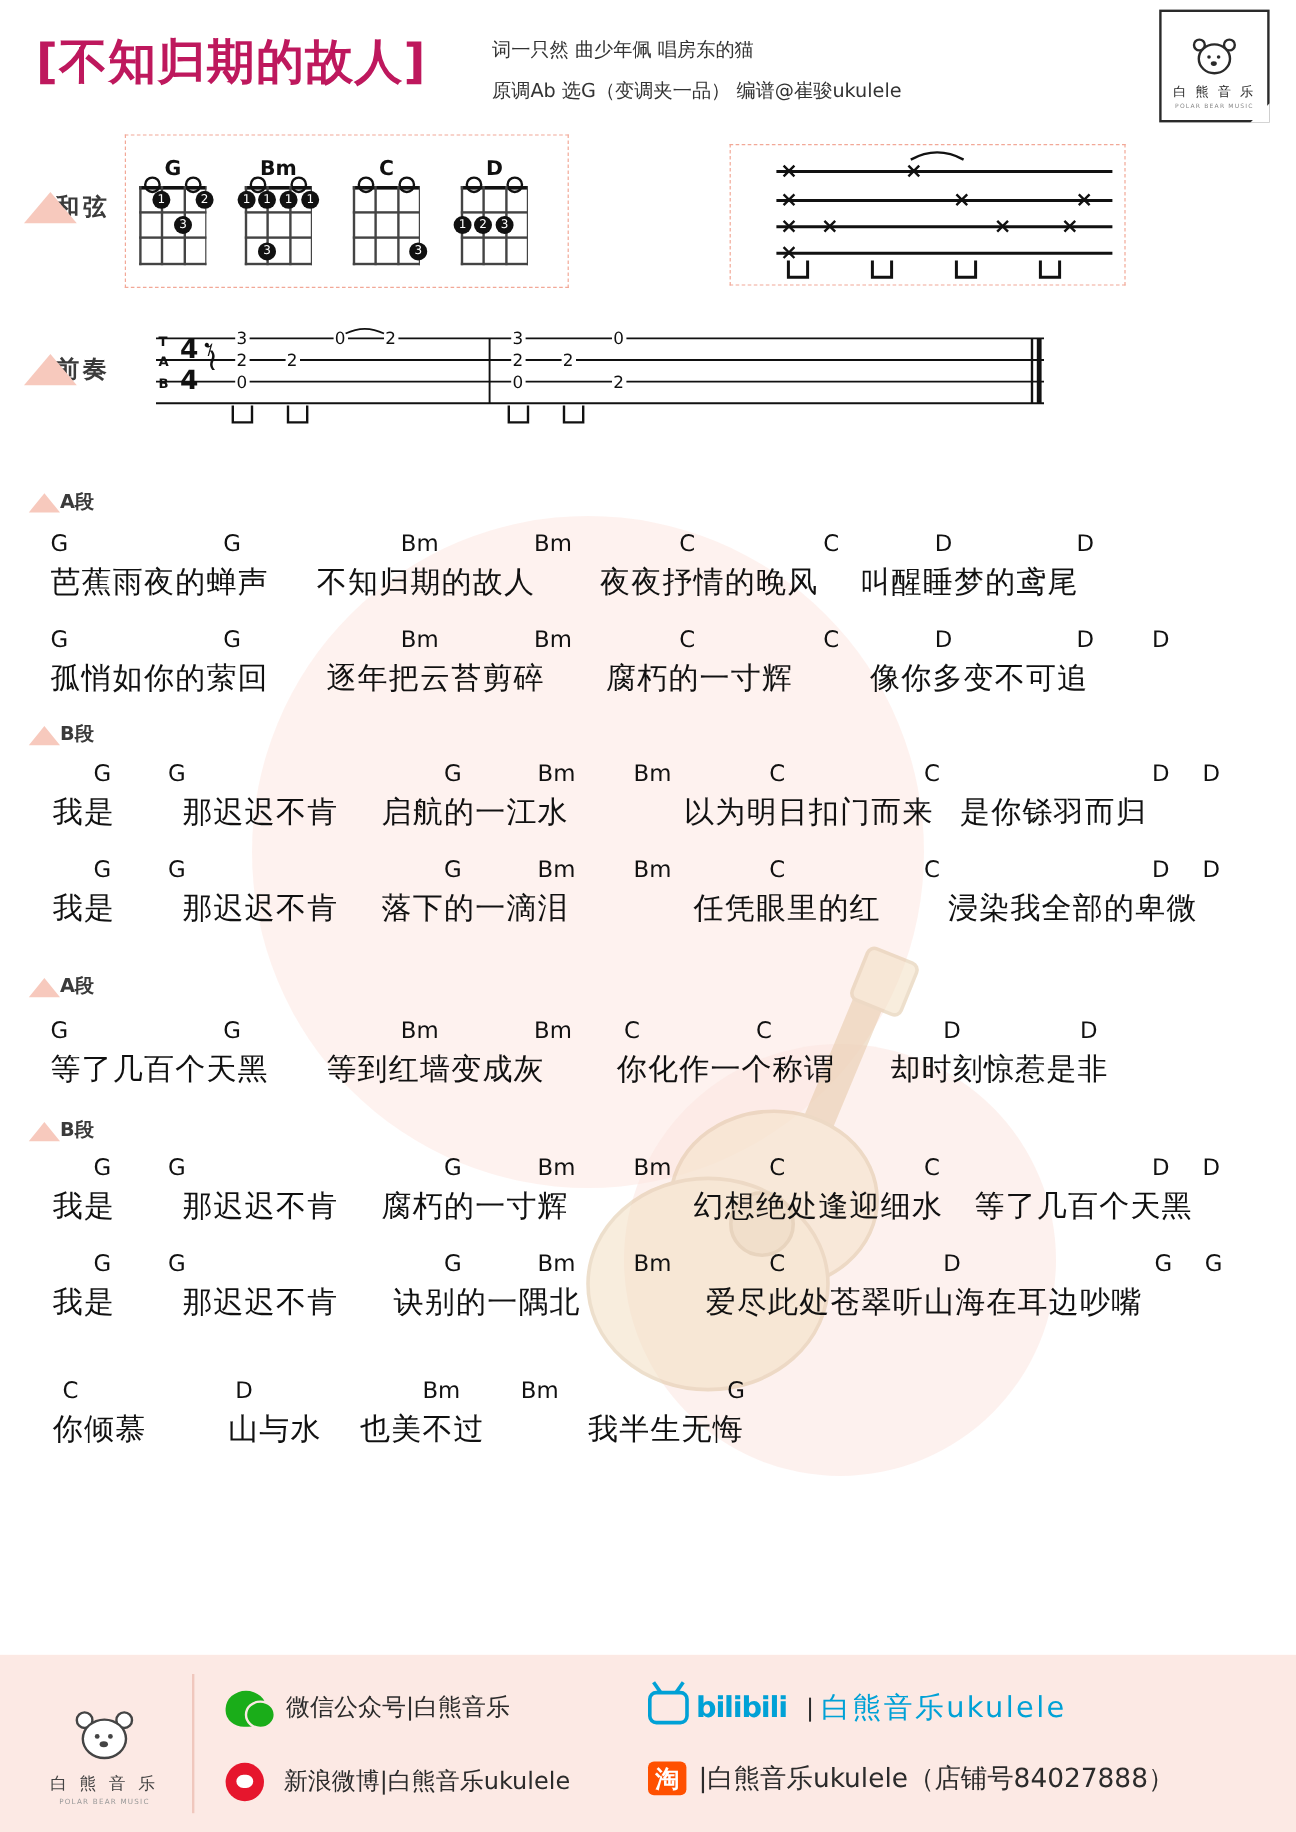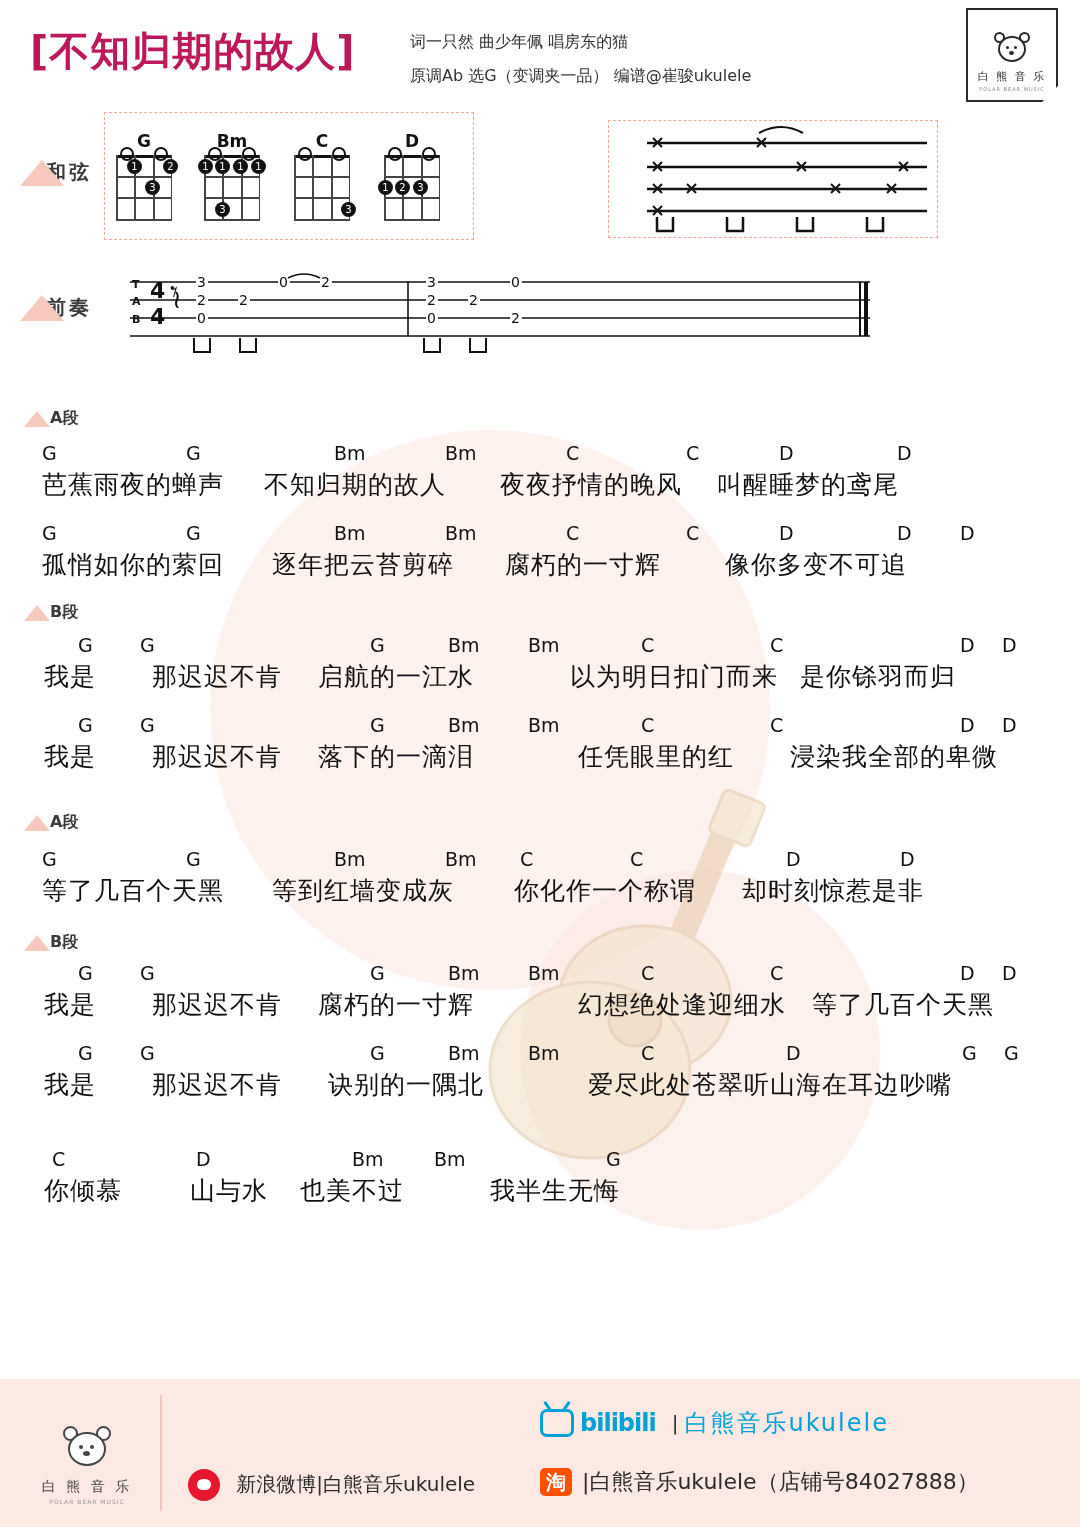--- a/index.html
+++ b/index.html
@@ -513,20 +513,24 @@
         <div class="head"></div>
       <div class="eye l"></div>
         <div class="eye r"></div>
         <div class="nose"></div>
     </div>
     <div class="t1">白 熊 音 乐</div>
     <div class="t2">POLAR BEAR MUSIC</div>
   </div>
   <div class="fdiv"></div>
 
+  <div class="frow" style="left:188px; top:30px;">
+    <span class="ic ic-wechat"></span>
+    <span>微信公众号|白熊音乐</span>
+  </div>
   <div class="frow" style="left:188px; top:90px;">
     <span class="ic ic-weibo"></span>
     <span>新浪微博|白熊音乐ukulele</span>
   </div>
 
   <div class="frow" style="left:540px; top:28px; display:flex; align-items:center;">
     <span class="ic ic-bili">
       <span class="bili-box"></span>
         <span class="bili-word">bilibili</span>
     </span>

